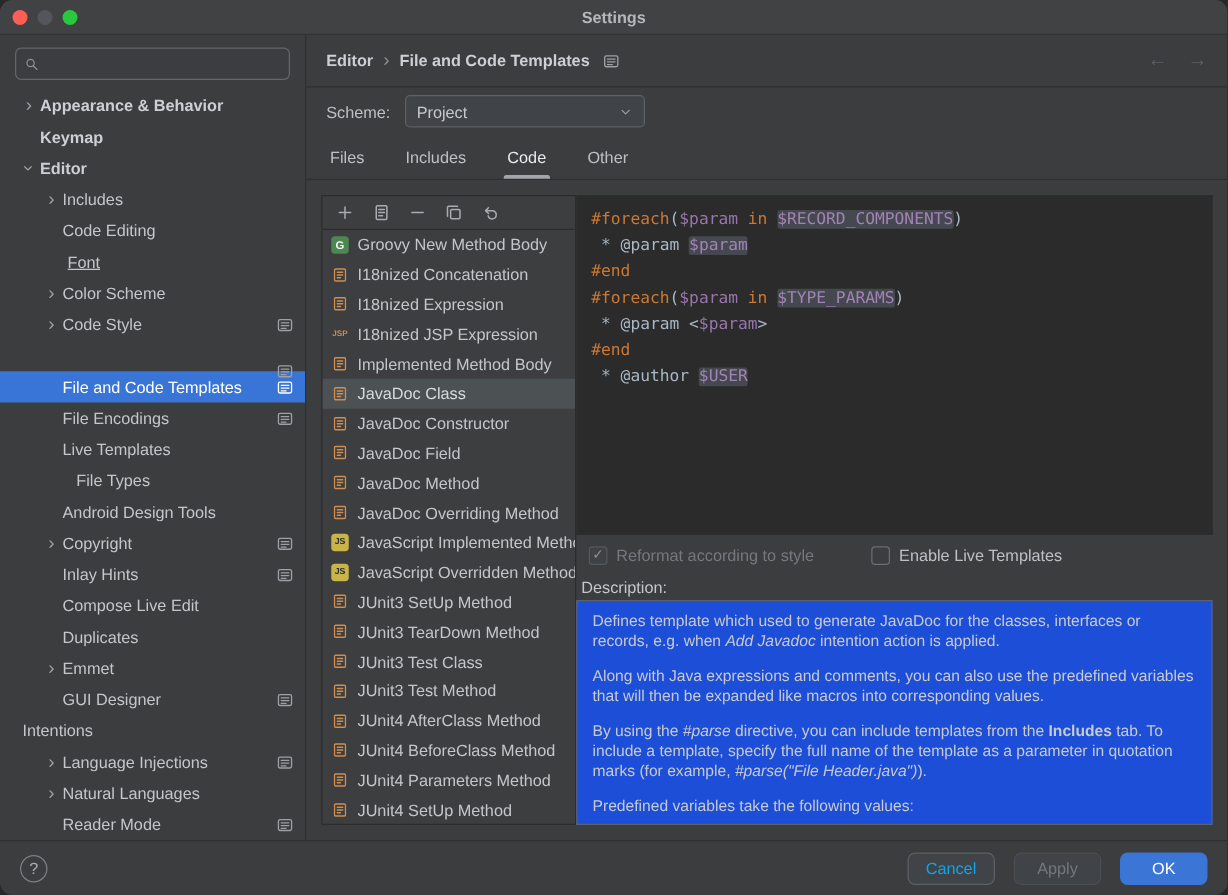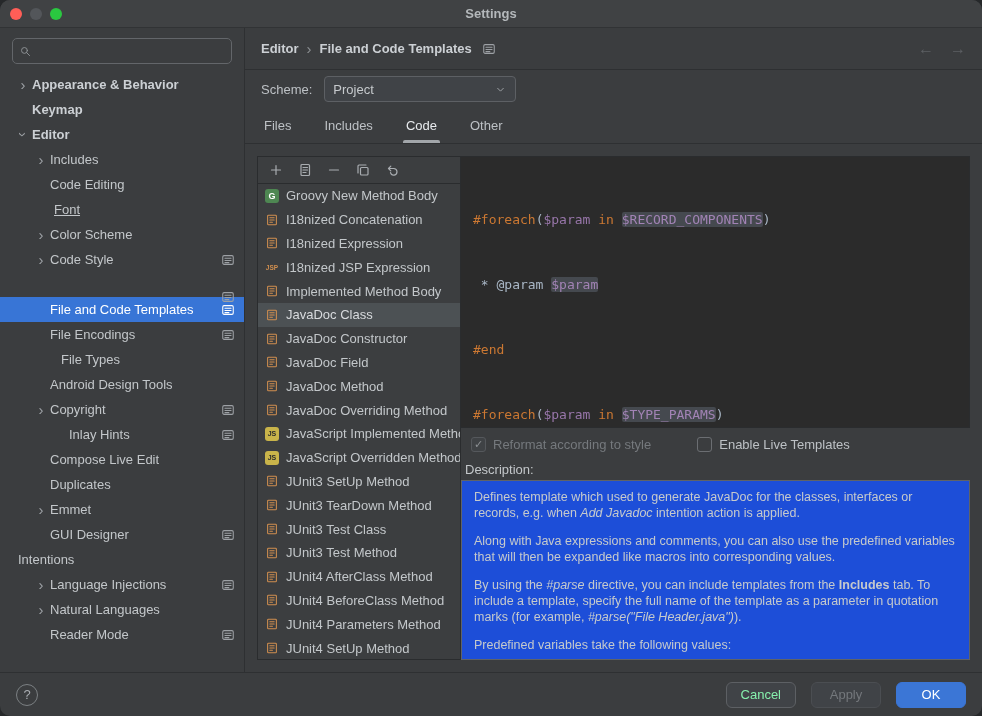--- a/index.html
+++ b/index.html
@@ -77,21 +77,21 @@
   .fic { flex: 0 0 14px; width: 14px; height: 14px; border-radius: 3px;
     display: flex; align-items: center; justify-content: center; font-weight: bold; }
   .fic.groovy { background: #4e8752; color: #fff; font-size: 9px; }
   .fic.js { background: #c9b44a; color: #2b2b2b; font-size: 7px; }
   .fic.jsp { color: #cf8e4f; font-size: 6.5px; letter-spacing: 0; }
 
   .right-panel { flex: 1; display: flex; flex-direction: column; min-width: 0; min-height: 0; }
   .code { flex: 0 0 272px; background: #2b2b2b; border: 1px solid #2a2c2e; border-left: none;
     padding: 8px 12px; font-family: "DejaVu Sans Mono", monospace; font-size: 13px;
     line-height: 21px; color: #a9b7c6; overflow: hidden; }
-  .code-line { white-space: pre; margin-top: 44px; }
+  .code-line { white-space: pre; }
   .tok-p { color: #a9b7c6; }
   .tok-d { color: #cc7832; }
   .tok-v { color: #9876aa; }
   .tok-vh { color: #a283b5; background: #45494f; border-radius: 2px; }
 
   .opts { flex: 0 0 32px; display: flex; align-items: center; gap: 46px; padding: 0 10px; }
   .cb { display: flex; align-items: center; gap: 7px; }
   .cb .box { width: 15px; height: 15px; border: 1px solid #6b6e72; border-radius: 3px;
     display: flex; align-items: center; justify-content: center; font-size: 11px;
     color: #8d9194; line-height: 1; }
@@ -104,21 +104,21 @@
   .desc-box p { margin: 0 0 12px 0; }
   .desc-box p:last-child { margin-bottom: 0; }
 
   
   .footer { flex: 0 0 44px; border-top: 1px solid #2e3032; display: flex; align-items: center;
     padding: 0 16px; gap: 15px; }
   .help { width: 22px; height: 22px; border-radius: 50%; border: 1px solid #7c8083;
     color: #a9adb1; display: flex; align-items: center; justify-content: center; }
   .spacer { flex: 1; }
   .btn { min-width: 70px; height: 26px; border-radius: 6px; border: 1px solid #5d6064;
-    background: #404347; color: #86efac; display: flex; align-items: center;
+    background: #404347; color: #0ea5e9; display: flex; align-items: center;
     justify-content: center; padding: 0 14px; }
   .btn.disabled { color: #74787c; border-color: #4b4e52; }
   .btn.primary { background: #3b76d6; border-color: #3b76d6; color: #ffffff; }
 
   .ic { width: 16px; height: 16px; fill: none; stroke: currentColor;
     stroke-width: 1.2; stroke-linecap: round; stroke-linejoin: round; }
   .ic.small { width: 13px; height: 13px; }
   .ic.tpl { width: 14px; height: 14px; color: #cf8e4f; flex: 0 0 14px; }
   .ic.scopeic { width: 14px; height: 14px; }
 </style>
@@ -211,39 +211,43 @@
           <div class="tree-row" style="padding-left: 32px;">
             <span class="chev"></span>
             <span class="tree-label">File Encodings</span>
             <span class="scope">
               <svg viewBox="0 0 16 16" class="ic scopeic">
                 <rect x="2" y="3" width="12" height="10" rx="1.5"></rect>
                 <path d="M4.5 6h7M4.5 8.5h7M4.5 11h4.5"></path>
               </svg>
             </span>
           </div>
+          <div class="tree-row" style="padding-left: 32px;">
+            <span class="chev"></span>
+            <span class="tree-label">Live Templates</span>
+          </div>
           <div class="tree-row" style="padding-left: 32px; margin-left: 11px;">
             <span class="chev"></span>
             <span class="tree-label">File Types</span>
           </div>
           <div class="tree-row" style="padding-left: 32px;">
             <span class="chev"></span>
             <span class="tree-label">Android Design Tools</span>
           </div>
           <div class="tree-row" style="padding-left: 32px;">
             <span class="chev">›</span>
             <span class="tree-label">Copyright</span>
             <span class="scope">
               <svg viewBox="0 0 16 16" class="ic scopeic">
                 <rect x="2" y="3" width="12" height="10" rx="1.5"></rect>
                 <path d="M4.5 6h7M4.5 8.5h7M4.5 11h4.5"></path>
               </svg>
             </span>
           </div>
-          <div class="tree-row" style="padding-left: 51px; justify-content: flex-end;">
+          <div class="tree-row" style="padding-left: 32px; justify-content: flex-end;">
             <span class="chev"></span>
             <span class="tree-label">Inlay Hints</span>
             <span class="scope">
               <svg viewBox="0 0 16 16" class="ic scopeic">
                 <rect x="2" y="3" width="12" height="10" rx="1.5"></rect>
                 <path d="M4.5 6h7M4.5 8.5h7M4.5 11h4.5"></path>
               </svg>
             </span>
           </div>
           <div class="tree-row" style="padding-left: 32px;">

